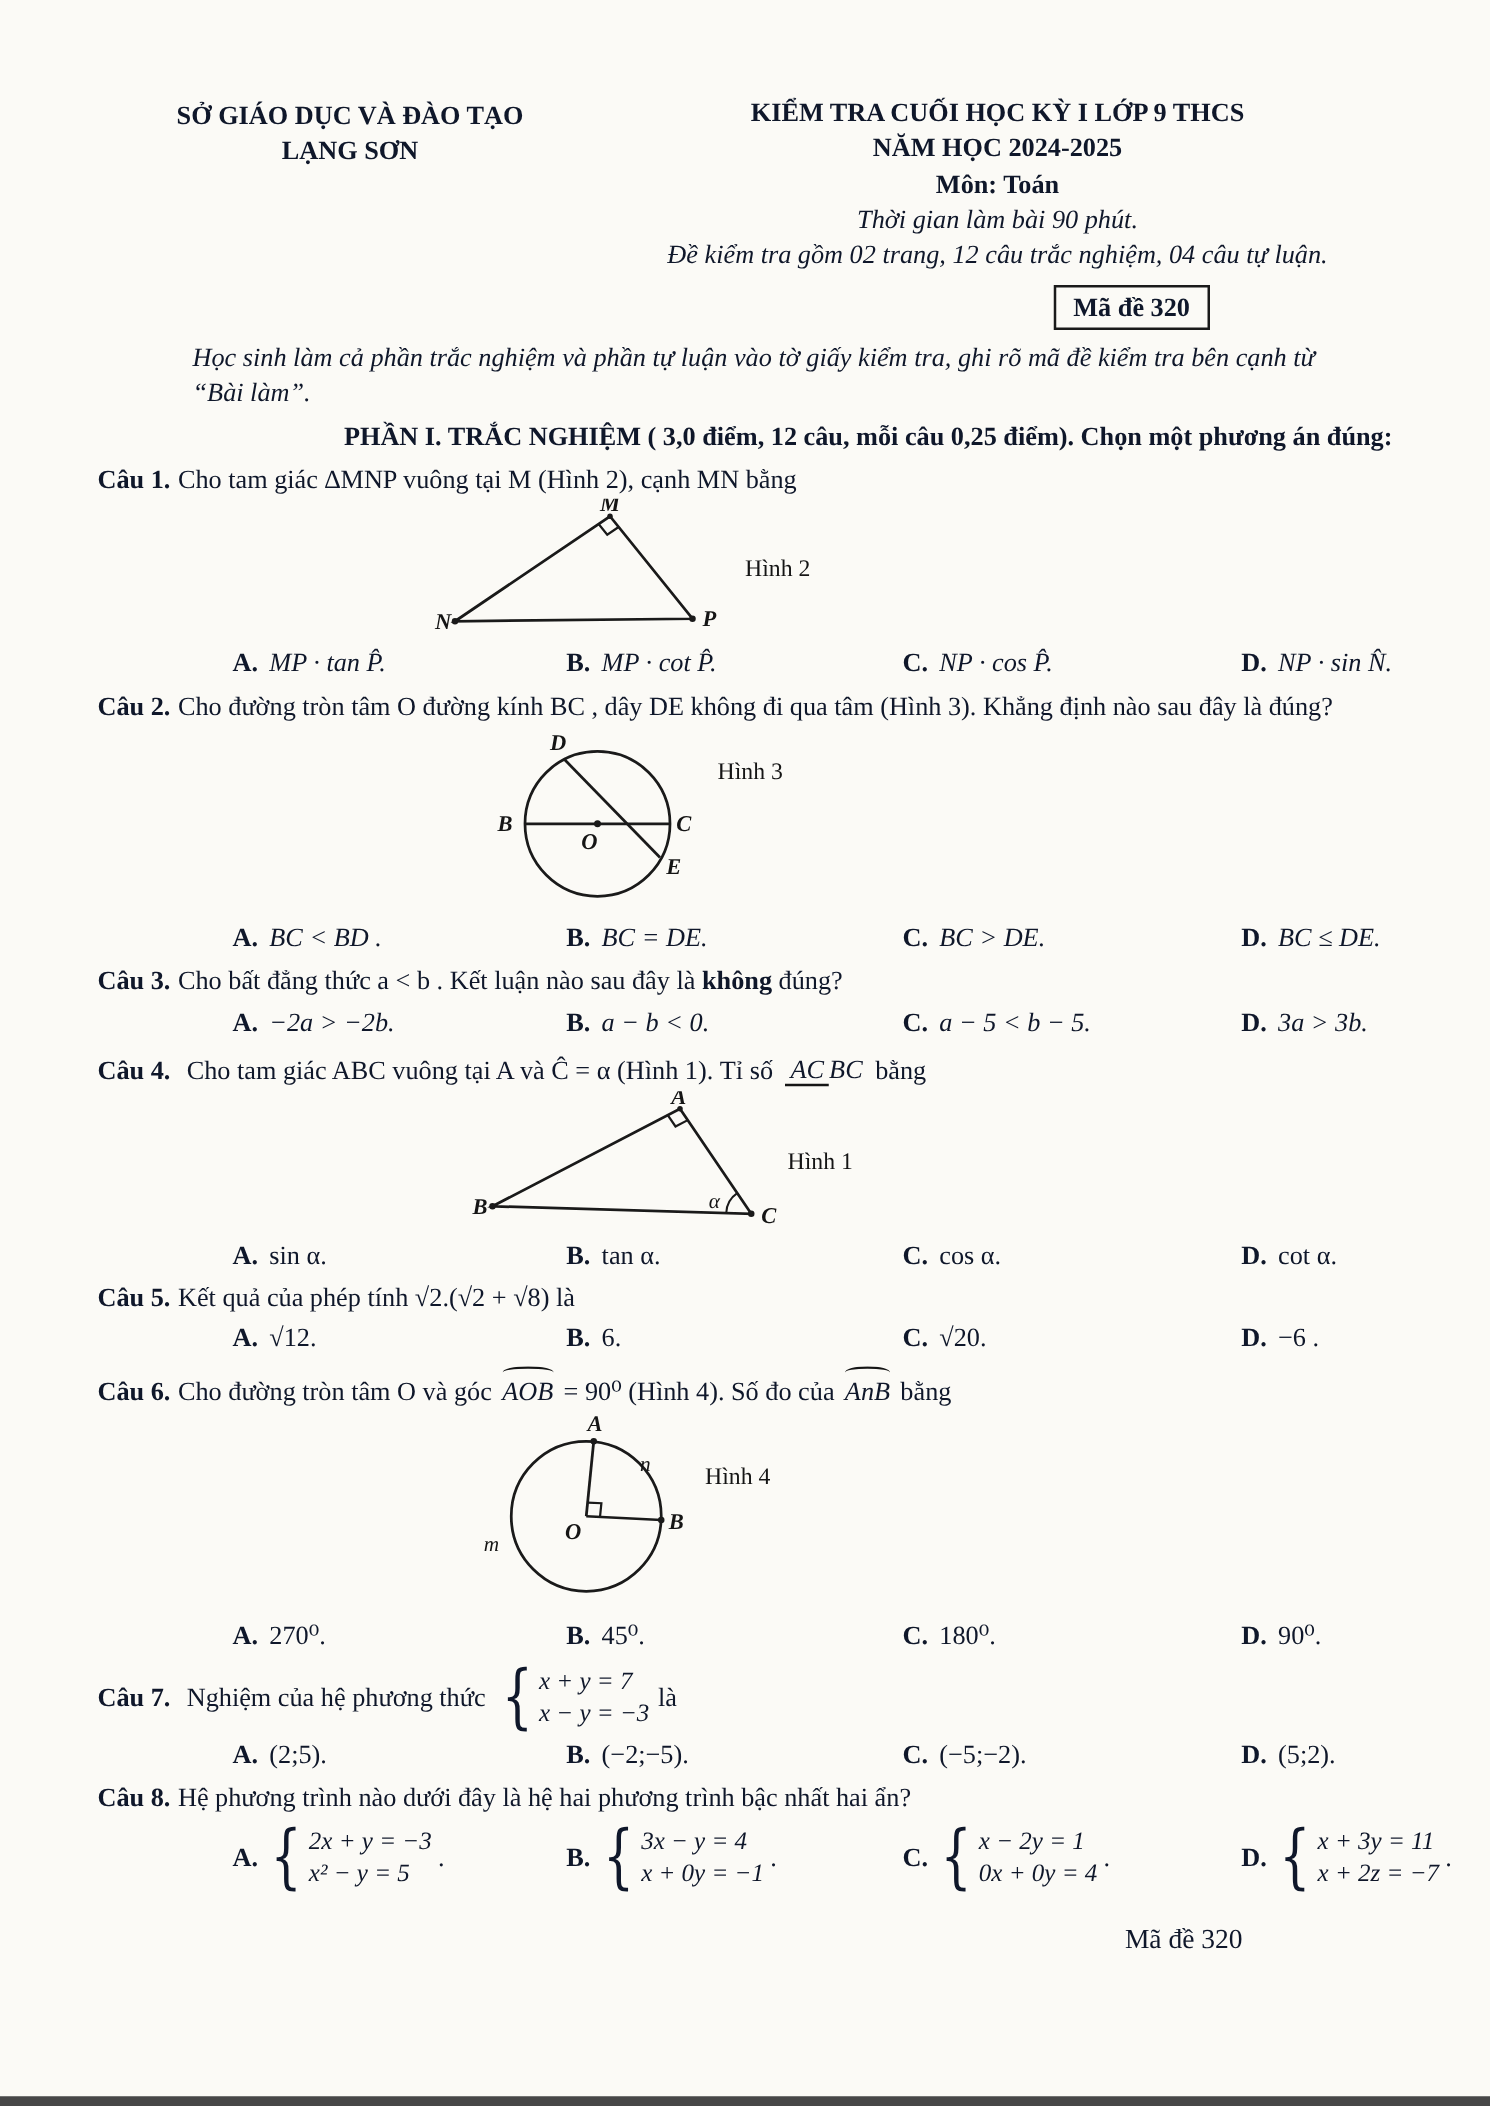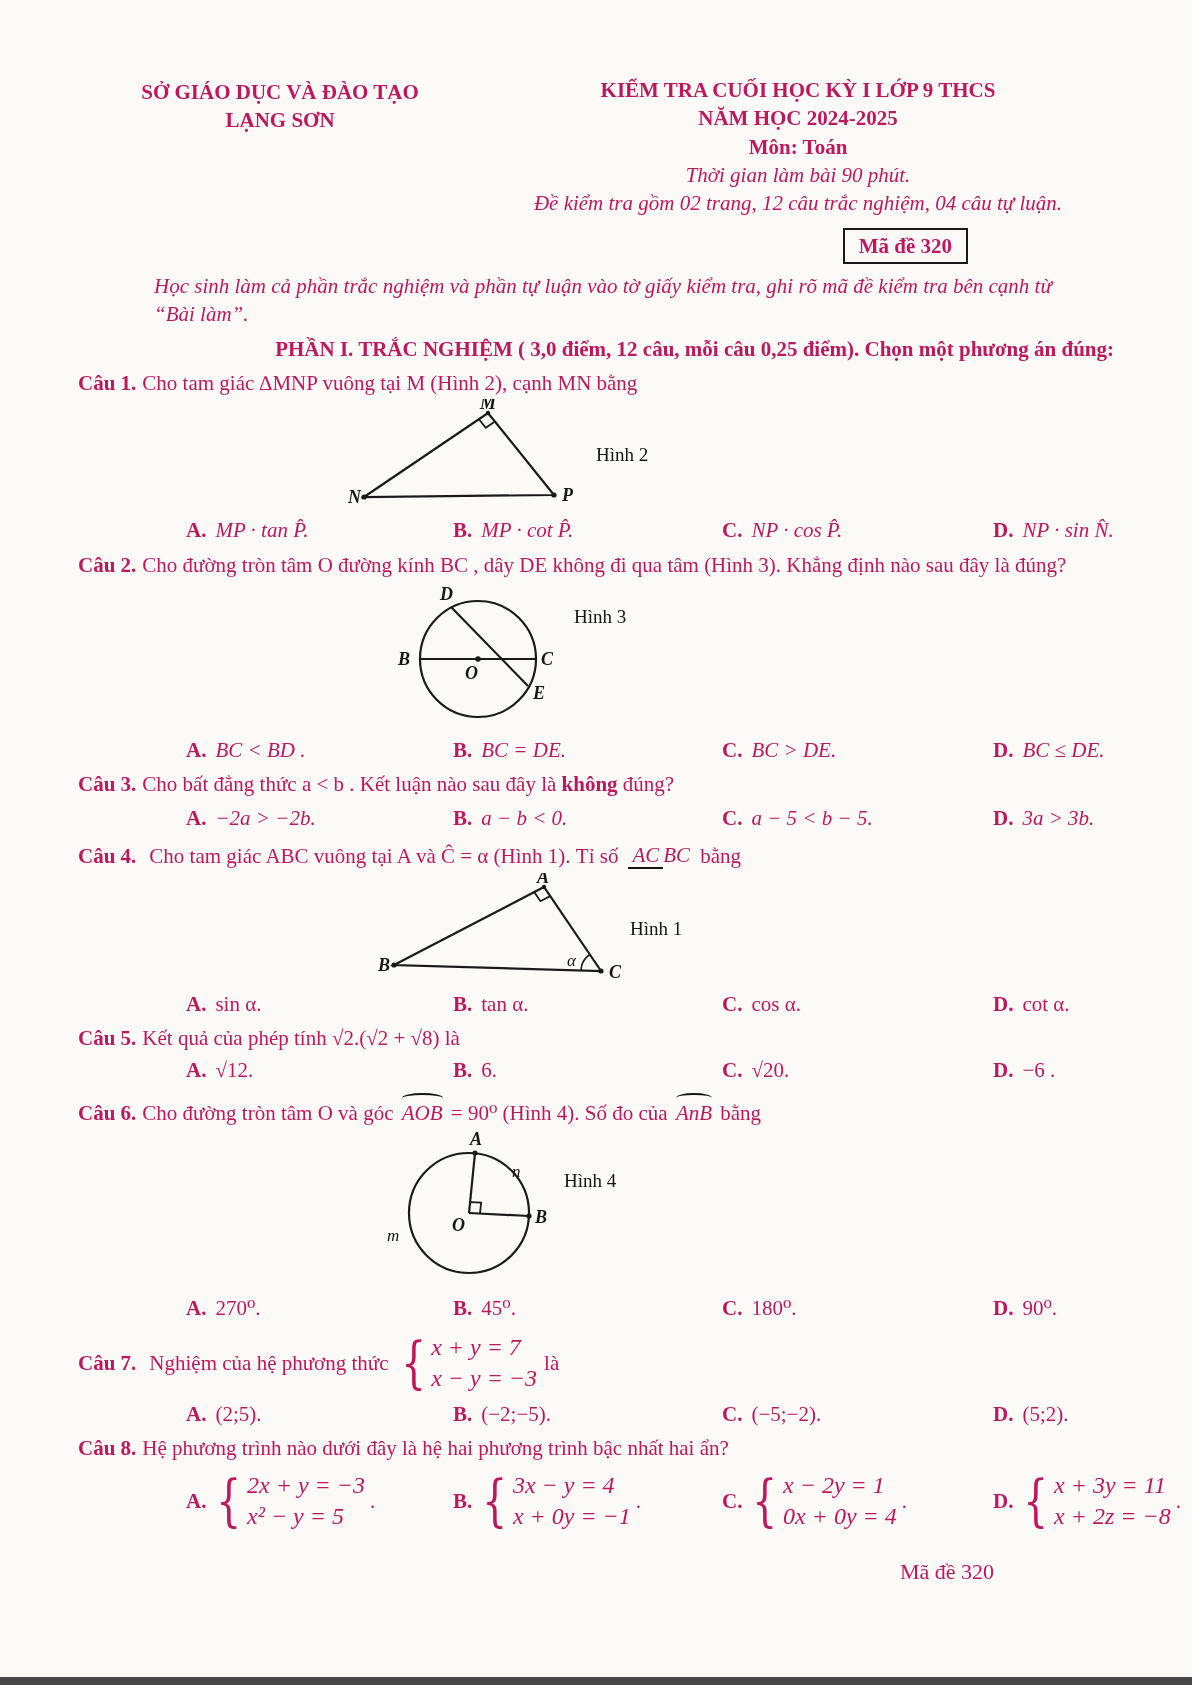--- a/index.html
+++ b/index.html
@@ -1,19 +1,19 @@
 <!DOCTYPE html>
 <html><head>
 <meta charset="utf-8">
 <style>
   * { margin:0; padding:0; box-sizing:border-box; }
   html,body { background:#d8d8d4; }
   .page {
     width:1192px; height:1685px; margin:0 auto; position:relative; overflow:hidden;
-    background:#fbfaf6; color:#be185d;
+    background:#fbfaf6; color:#0f172a;
     font-family:"Liberation Serif","DejaVu Serif",serif; font-size:21px; line-height:1.35;
     padding:76px 78px 0 78px;
   }
   .i { font-style:italic; }
 
   .header { display:flex; }
   .header-left { width:39%; text-align:center; padding-top:2px; }
   .header-right { width:61%; text-align:center; }
   .hl-line { font-weight:bold; }
   .exam-type-box { display:inline-block; border:2px solid #1a1a1a; padding:2px 18px; font-weight:bold; margin-top:14px; }
@@ -37,21 +37,21 @@
   .figure svg { display:block; }
   .vlabel { font-family:"Liberation Serif",serif; font-size:18px; font-weight:bold; font-style:italic; fill:#151515; }
   .slabel { font-family:"Liberation Serif",serif; font-size:17px; font-style:italic; fill:#151515; }
   .caption { font-family:"Liberation Serif",serif; font-size:19px; fill:#151515; }
 
   .frac { display:inline-flex; flex-direction:row; text-align:center; vertical-align:middle; font-style:italic; line-height:1.12; margin:0 3px; }
   .frac .num { border-bottom:2px solid #151515; padding:0 4px; }
 
   .sys { display:inline-flex; align-items:center; vertical-align:middle; }
   .sys .brace { font-size:56px; line-height:0.8; font-weight:400; transform:scaleX(0.7); font-family:"DejaVu Serif",serif; }
-  .sys .lines { display:flex; flex-direction:column; text-align:left; font-style:italic; font-size:24px; line-height:1.3; }
+  .sys .lines { display:flex; flex-direction:column; text-align:left; font-style:italic; font-size:20px; line-height:1.3; }
 
   .arc { position:relative; display:inline-block; font-style:italic; margin:0 3px; }
   .arc::before { content:""; position:absolute; left:0; right:0; top:-6px; height:8px; border-top:2px solid #151515; border-radius:100% 100% 0 0; }
 
   .footer { text-align:right; padding-right:120px; margin-top:24px; font-size:22px; }
   .scan-strip { position:absolute; left:0; right:0; bottom:0; height:8px; background:#474747; }
 </style>
 </head>
 <body>
 
@@ -272,21 +272,21 @@
           </span>
         </span>
       <span>.</span>
     </div>
     <div class="opt-sys">
       <b>D.</b>
       <span class="sys">
           <span class="brace">{</span>
           <span class="lines">
             <span>x + 3y = 11</span>
-            <span>x + 2z = −8</span>
+            <span>x + 2z = −7</span>
           </span>
         </span>
       <span>.</span>
     </div>
   </div>
 
 
   <div class="footer">
     <span>Mã đề 320</span>
   </div>

